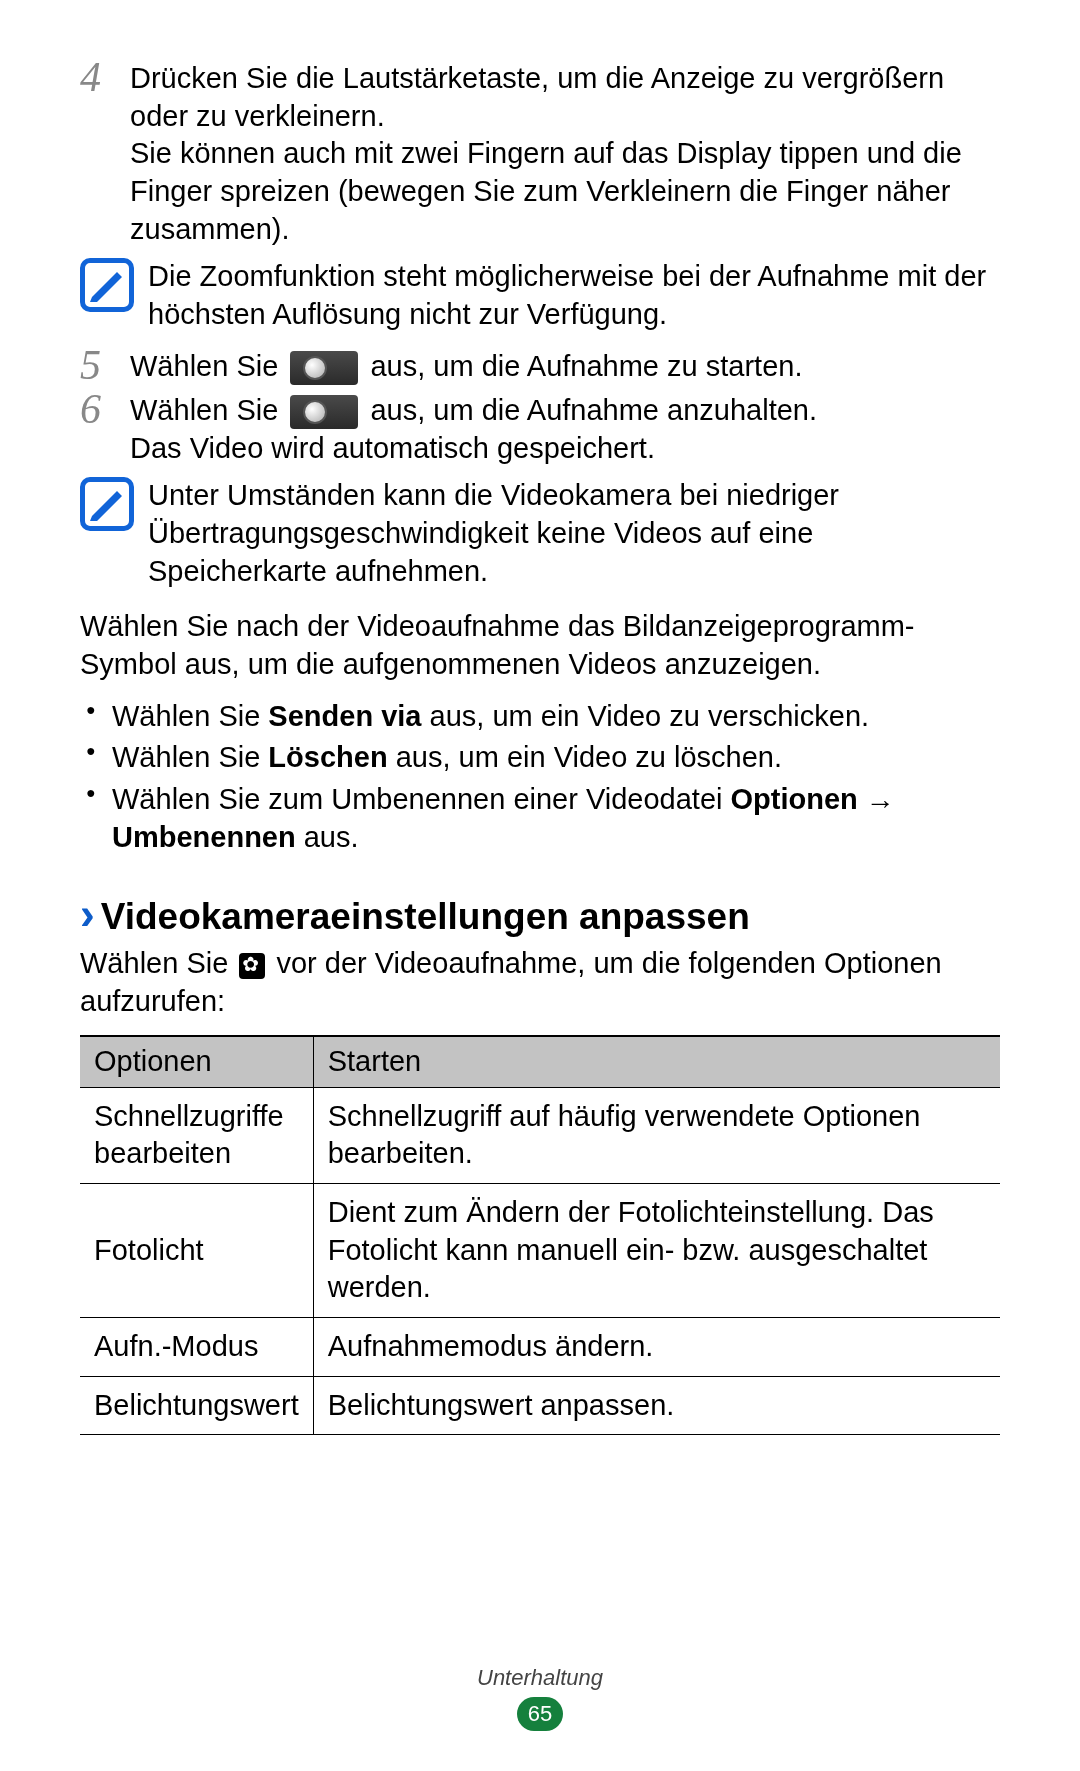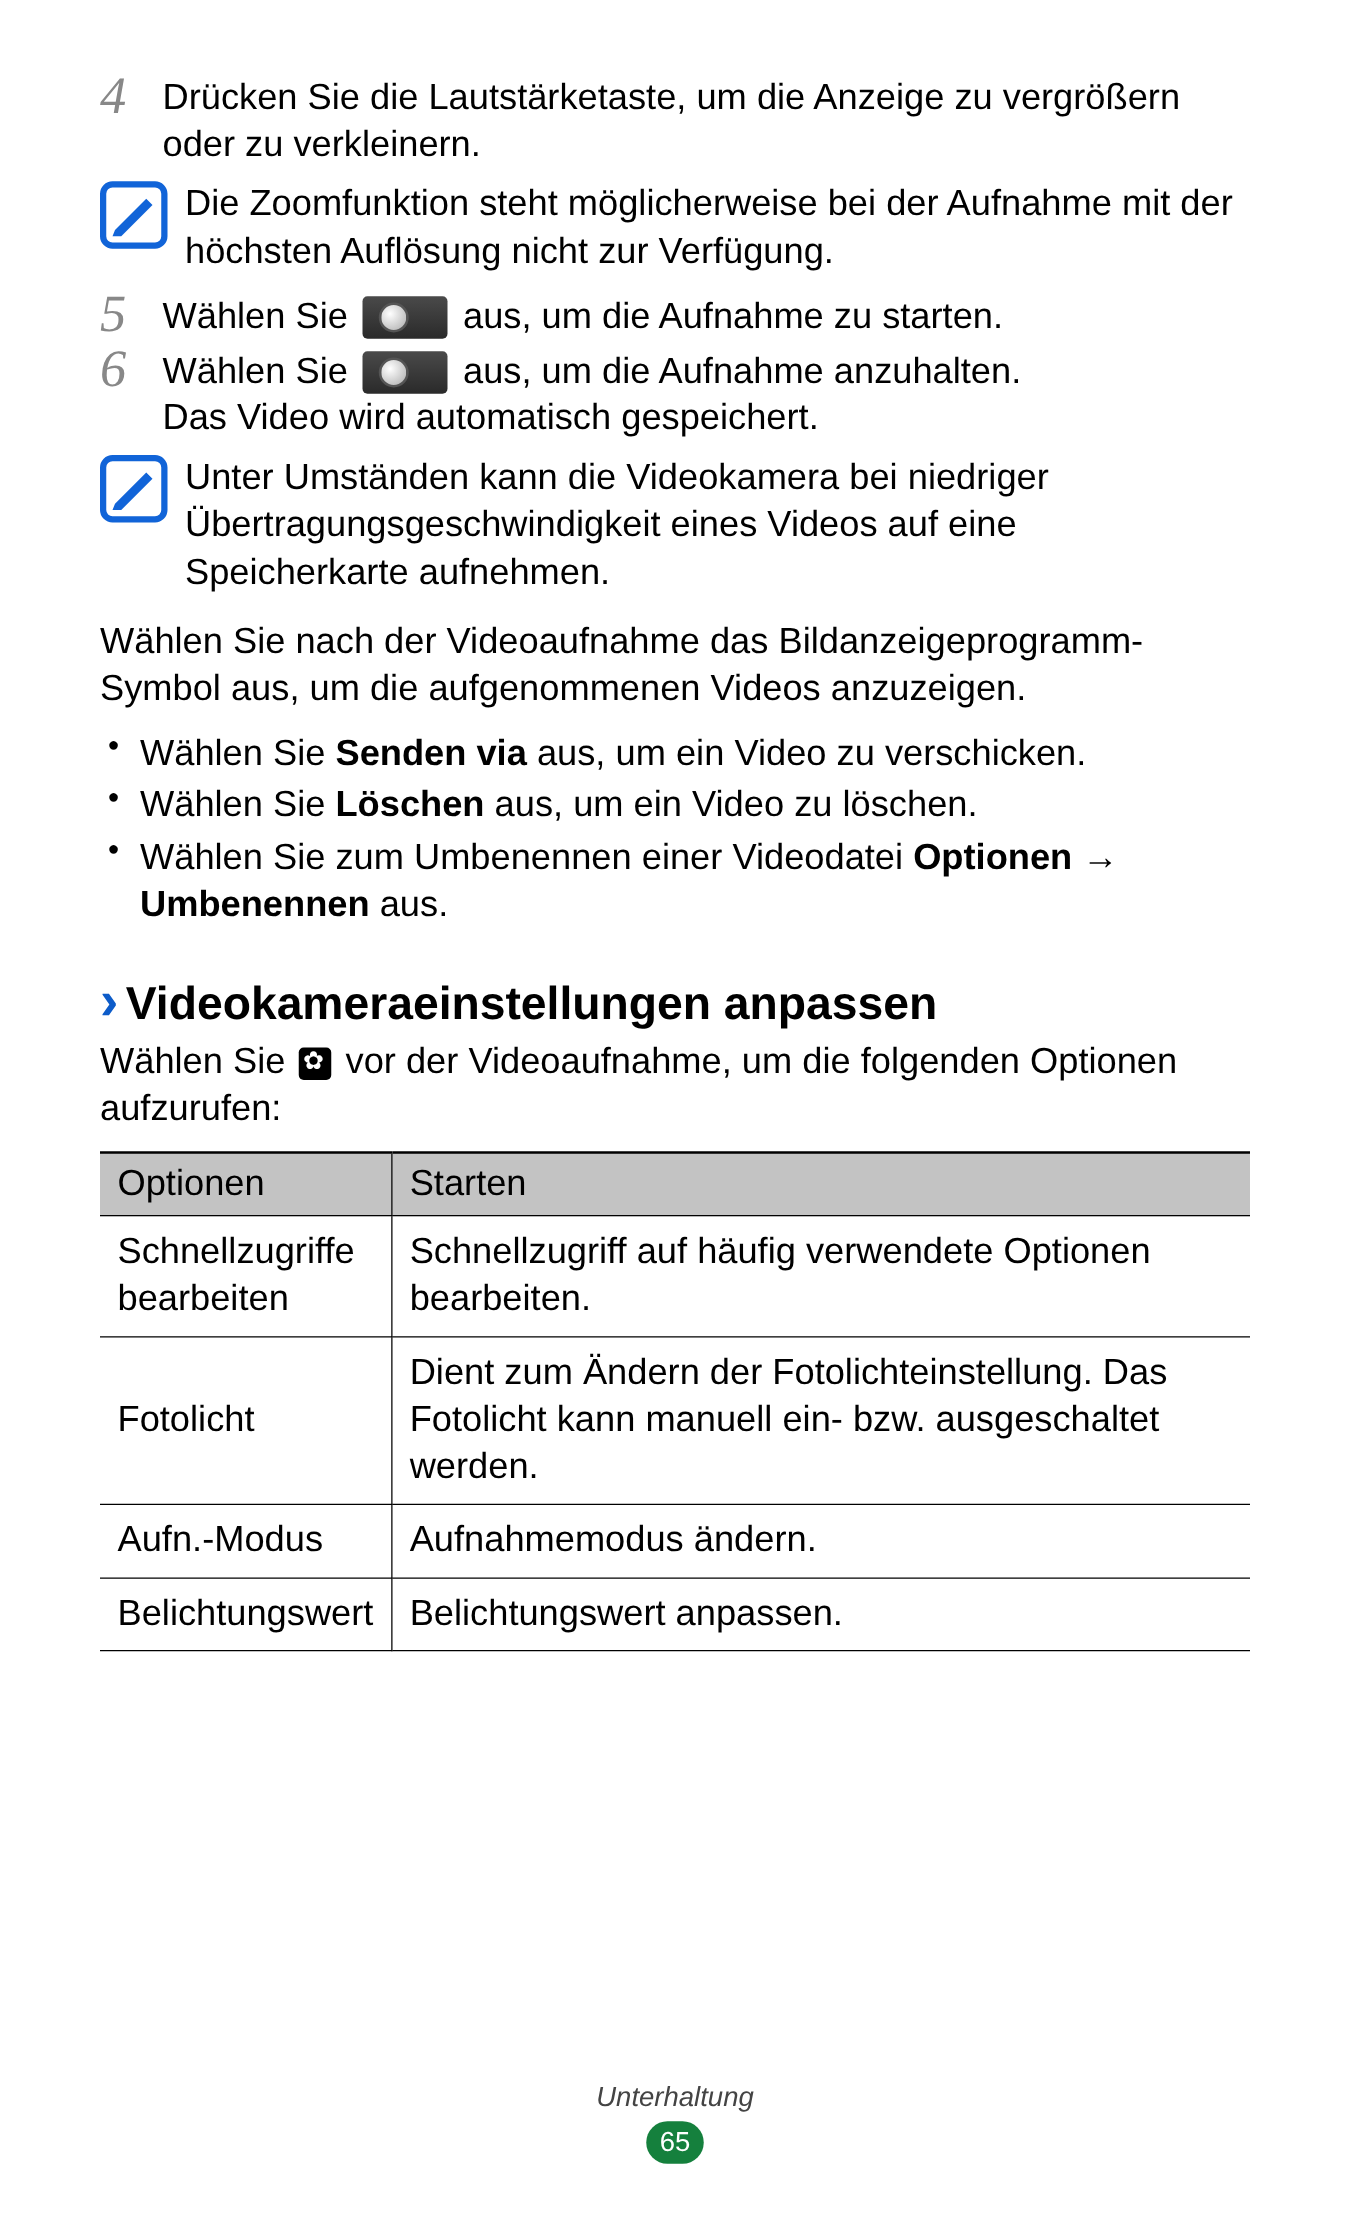--- a/index.html
+++ b/index.html
@@ -135,20 +135,21 @@
     .bold { font-weight: bold; }
     .arrow { font-weight: bold; }
   </style>
 </head>
 <body>
 
 <div class="step">
   <div class="step-num">4</div>
   <div class="step-body">
     <div>Drücken Sie die Lautstärketaste, um die Anzeige zu vergrößern oder zu verkleinern.</div>
+    <div>Sie können auch mit zwei Fingern auf das Display tippen und die Finger spreizen (bewegen Sie zum Verkleinern die Finger näher zusammen).</div>
   </div>
 </div>
 
 <div class="note-box">
   <div class="note-icon">
     <svg width="36" height="36" viewBox="0 0 36 36">
         <path d="M3 30 L28 5 L33 10 L8 35 Z M3 30 L1 35 L8 35 Z" fill="#1164d8"></path>
       </svg>
   </div>
   <div class="note-text">Die Zoomfunktion steht möglicherweise bei der Aufnahme mit der höchsten Auflösung nicht zur Verfügung.</div>
@@ -170,21 +171,21 @@
     <div>Das Video wird automatisch gespeichert.</div>
   </div>
 </div>
 
 <div class="note-box">
   <div class="note-icon">
     <svg width="36" height="36" viewBox="0 0 36 36">
         <path d="M3 30 L28 5 L33 10 L8 35 Z M3 30 L1 35 L8 35 Z" fill="#1164d8"></path>
       </svg>
   </div>
-  <div class="note-text">Unter Umständen kann die Videokamera bei niedriger Übertragungsgeschwindigkeit eines Videos auf eine Speicherkarte aufnehmen.</div>
+  <div class="note-text">Unter Umständen kann die Videokamera bei niedriger Übertragungsgeschwindigkeit keine Videos auf eine Speicherkarte aufnehmen.</div>
 </div>
 
 <div class="para">Wählen Sie nach der Videoaufnahme das Bildanzeigeprogramm-Symbol aus, um die aufgenommenen Videos anzuzeigen.</div>
 
 <ul class="bullets">
   <li>
     <span>Wählen Sie </span><span class="bold">Senden via</span><span> aus, um ein Video zu verschicken.</span>
   </li>
   <li>
     <span>Wählen Sie </span><span class="bold">Löschen</span><span> aus, um ein Video zu löschen.</span>

